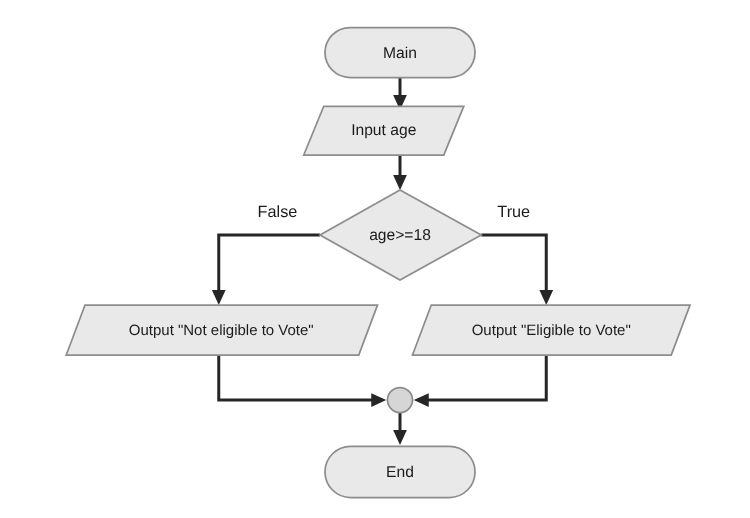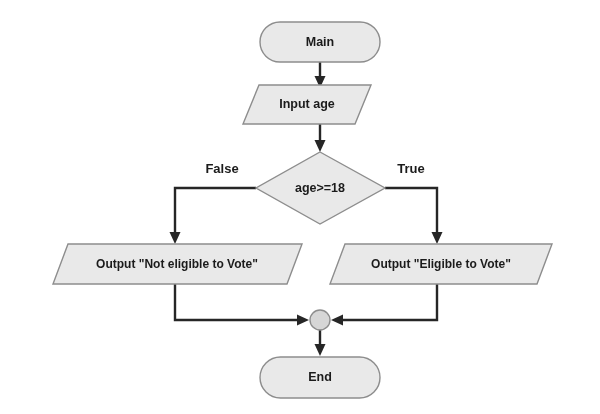--- a/index.html
+++ b/index.html
@@ -11,21 +11,20 @@
     width: 600px;
     height: 414px;
     font-family: "Liberation Sans", sans-serif;
     overflow: hidden;
   }
   #flowchart-root {
     position: relative;
     width: 560px;
     height: 414px;
     background: #ffffff;
-    font-weight: bold;
   }
   svg.chart-svg {
     display: block;
     width: 600px;
     height: 414px;
   }
   .node-shape {
     fill: #e9e9e9;
     stroke: #8d8d8d;
     stroke-width: 1.4;

